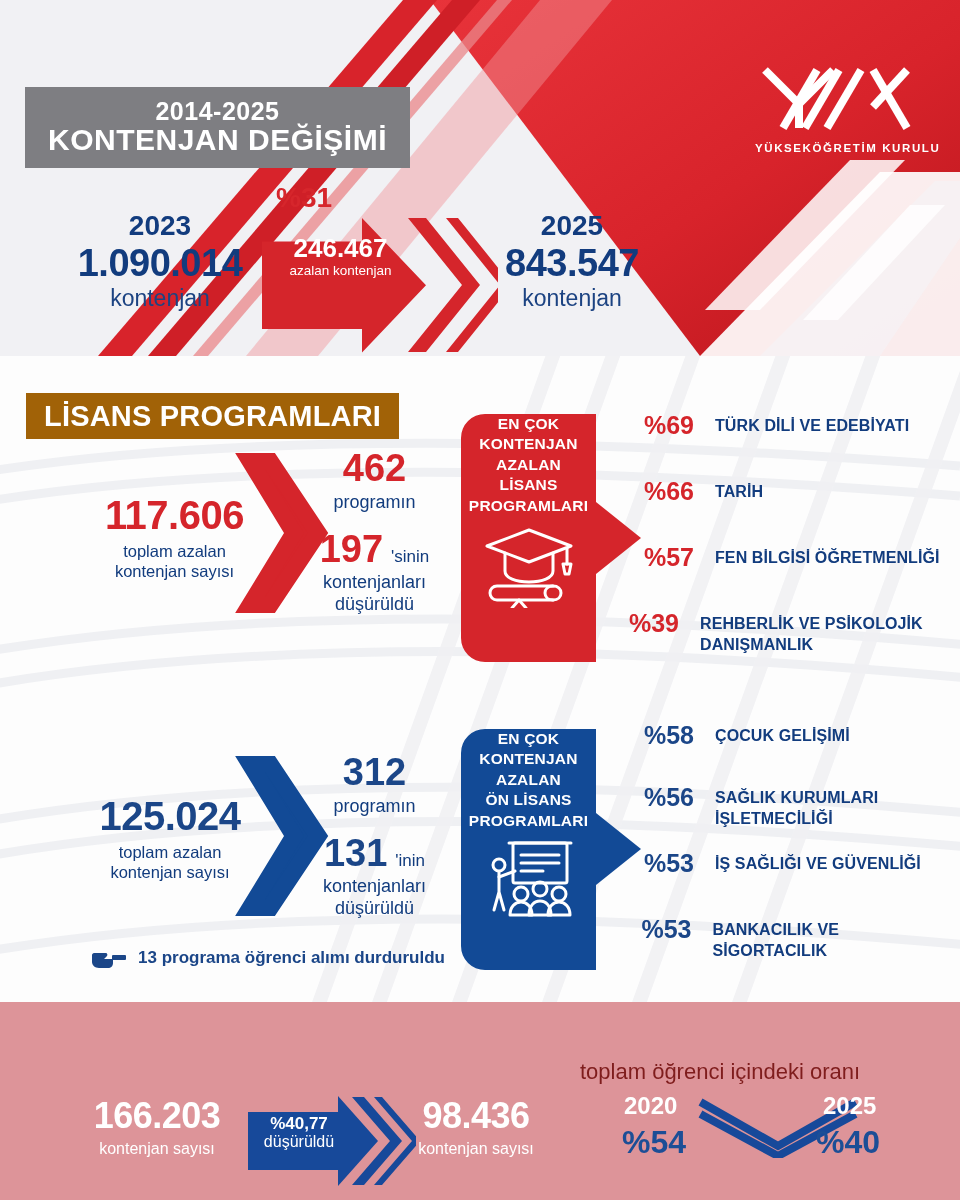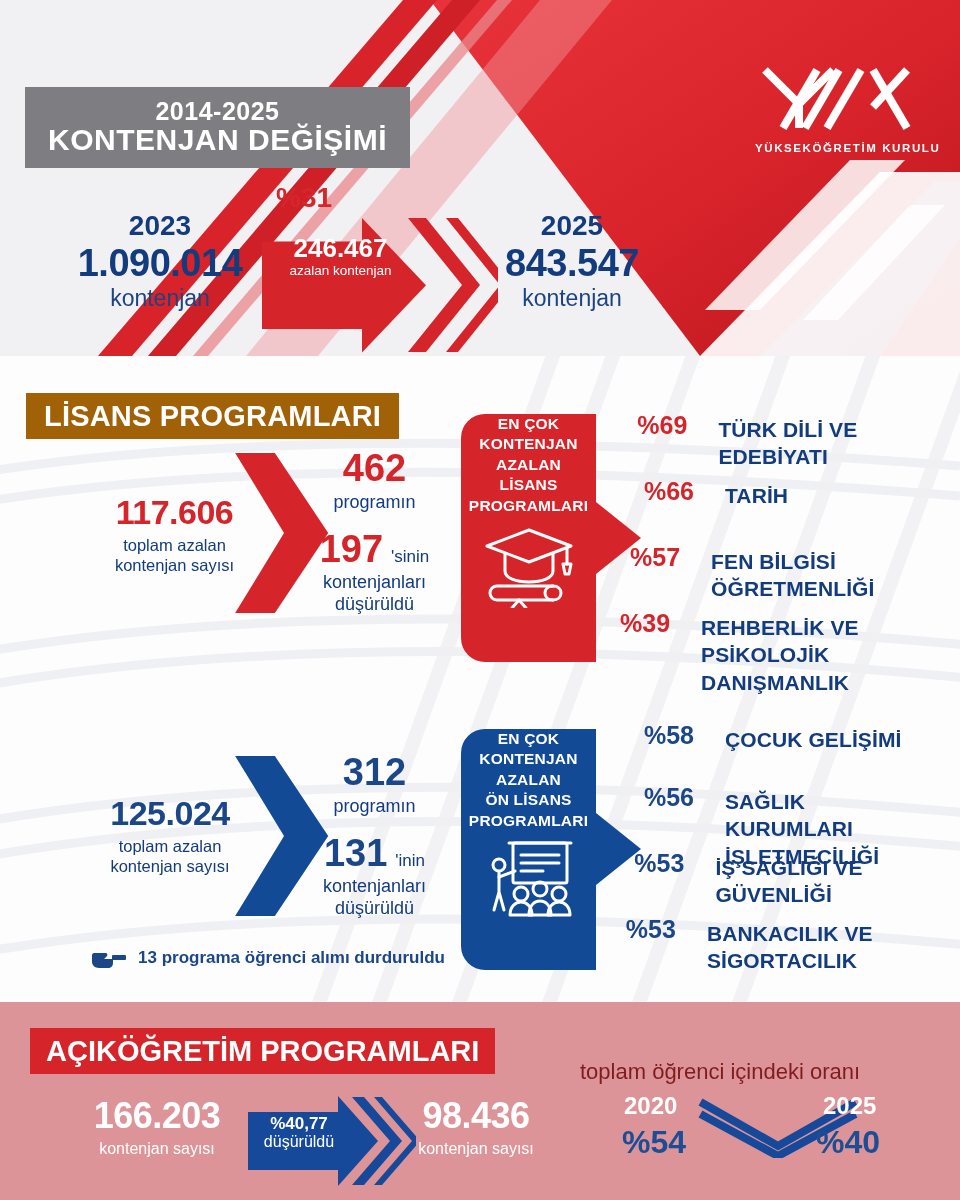--- a/index.html
+++ b/index.html
@@ -72,21 +72,21 @@
     padding: 0 18px; z-index: 5;
   }
   .sec-banner span {
     color: #fff; font-weight: 800; font-size: 29px; letter-spacing: 0.2px;
   }
   .sec-banner.red  { background: #a16207; left: 26px; top: 393px; }
   .sec-banner.blue { background: #124a96; left: 26px; top: 683px; }
 
   
   .blk { position: absolute; z-index: 5; }
-  .blk .num { font-weight: 800; font-size: 34px; line-height: 1; letter-spacing: -0.5px;}
+  .blk .num { font-weight: 800; font-size: 40px; line-height: 1; letter-spacing: -0.5px;}
   .blk .cap { font-size: 16.5px; line-height: 1.22; margin-top: 6px; }
   .red-t { color: #d5252b; }
   .blue-t { color: #1b4688; }
   .navy-t { color: #123c7e; }
 
   .chev-big { position: absolute; z-index: 5; }
 
   .mid-col { position: absolute; z-index: 5; text-align: center; }
   .mid-col .big { font-weight: 800; font-size: 38px; line-height: 1; }
   .mid-col .sm { font-size: 18px; line-height: 1.25; }
@@ -108,21 +108,21 @@
   .callout .cicon { margin-top: 8px; }
 
   
   .plist { position: absolute; z-index: 5; }
   .prow { position: absolute; display: flex; align-items: flex-start; }
   .prow .pv {
     font-weight: 800; font-size: 25px; width: 74px; text-align: right;
     line-height: 1.05;
   }
   .prow .pl {
-    font-weight: 700; font-size: 21px; line-height: 1.3; margin-left: 31px;
+    font-weight: 700; font-size: 16px; line-height: 1.3; margin-left: 21px;
     padding-top: 4px; letter-spacing: 0.1px;
   }
 
   .hand-note {
     position: absolute; left: 92px; top: 944px; z-index: 5;
     display: flex; align-items: center;
   }
   .hand-note .htxt {
     color: #1b4688; font-weight: 800; font-size: 17px; margin-left: 10px;
   }
@@ -403,23 +403,20 @@
         <g fill="#1b4688">
           <path d="M2 9 c-1,0 -2,1 -2,2 v7 c0,3 3,6 7,6 h9 c3,0 5,-2 5,-5 v-4 h-9 l3,-3 c1,-1 0,-3 -1,-3 h-8 z"></path>
           <rect x="20" y="11" width="14" height="5" rx="1"></rect>
         </g>
       </svg>
       <div class="htxt">13 programa öğrenci alımı durduruldu</div>
     </div>
   </div>
 
   <div class="bot-section">
-    <div class="bot-banner">
-      <span>AÇIKÖĞRETİM PROGRAMLARI</span>
-    </div>
 
     <div class="bnum" style="left:72px; top:96px; width:170px;">
       <div class="n">166.203</div>
       <div class="c">kontenjan sayısı</div>
     </div>
 
     <div class="barrow">
       <svg width="170" height="95" viewBox="0 0 170 95" style="position:absolute;left:0;top:0;">
         <polygon points="2,18 92,18 92,2 132,47 92,92 92,76 2,76" fill="#17499a"></polygon>
         <polygon points="106,3 118,3 156,47 118,91 106,91 144,47" fill="#17499a"></polygon>

